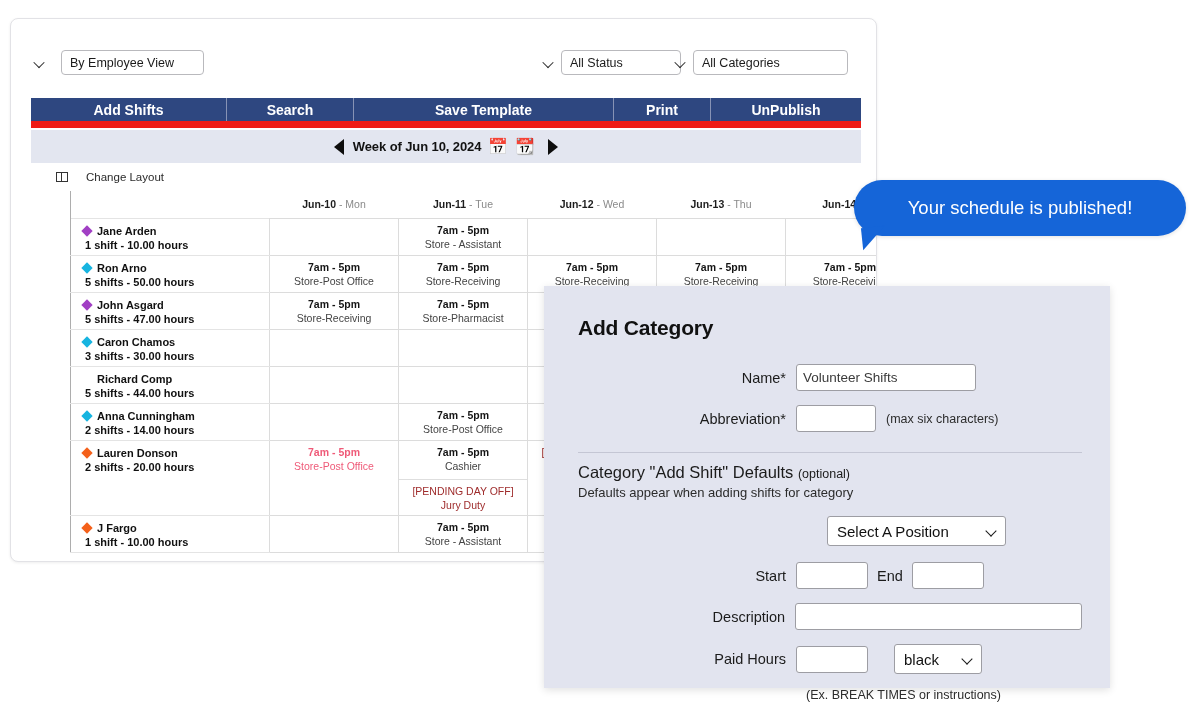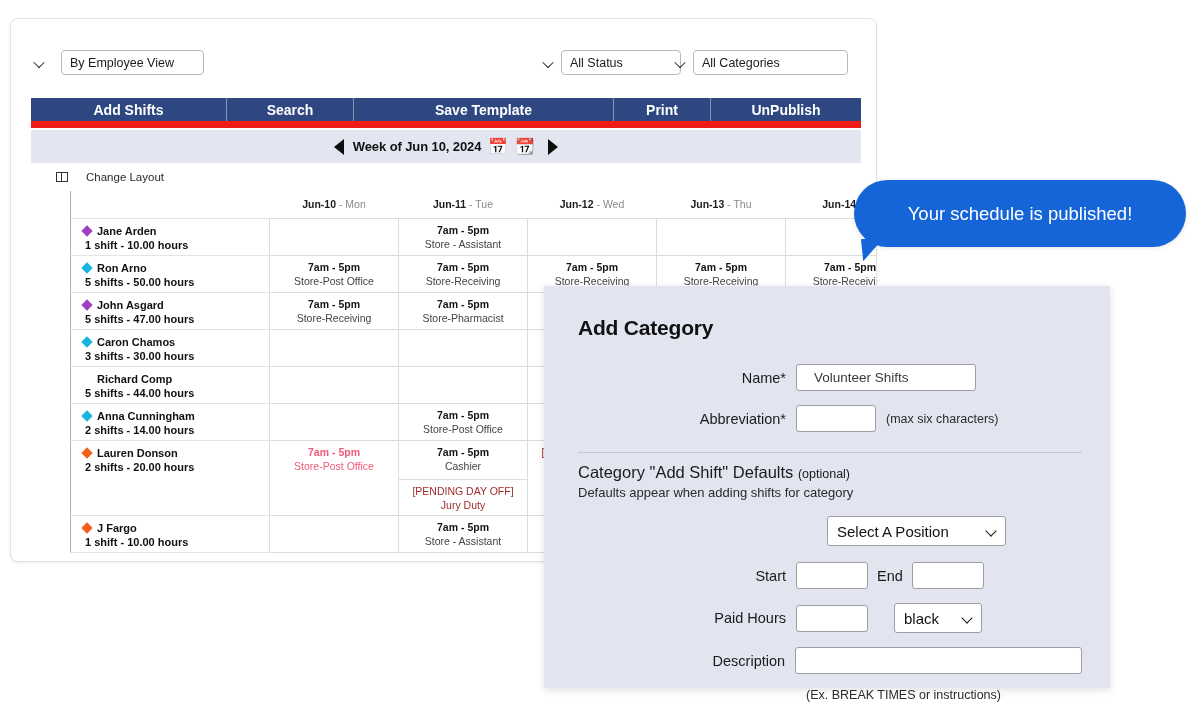--- a/index.html
+++ b/index.html
@@ -166,21 +166,21 @@
   .shift .time { font-size: 10.5px; font-weight: bold; color: #141414; }
   .shift .pos  { font-size: 10.5px; color: #444; margin-top: 2px; }
   .shift.pink .time, .shift.pink .pos { color: #ef5a78; }
   .shift.pend .time, .shift.pend .pos { color: #9e2b2b; }
   .shift.pend { border-top: 1px solid #dedede; margin-top: 3px; padding-top: 5px; }
   .shift.pend .time { font-weight: normal; }
 
   
   .bubble {
     position: absolute; left: 854px; top: 180px;
-    width: 332px; height: 67px;
+    width: 332px; height: 56px;
     background: #1565d8;
     border-radius: 38px;
     display: flex; align-items: center; justify-content: center;
     color: #ffffff; font-size: 18.5px;
     box-shadow: 0 1px 4px rgba(0,0,0,.12);
   }
   .bubble .tail {
     position: absolute; left: 8px; bottom: -13px;
     width: 0; height: 0;
     border-top: 22px solid #1565d8;
@@ -208,21 +208,21 @@
     padding-right: 10px;
   }
   .flabel.w1 { width: 218px; }
   input.fin, .modal select.msel {
     font-family: "Liberation Sans", sans-serif;
     font-size: 13.5px; color: #3a3a3a;
     background: #ffffff;
     border: 1px solid #9d9da3;
     border-radius: 3px;
     height: 27px;
-    padding: 0 17px;
+    padding: 0 6px;
     outline: none;
   }
   #in-name { width: 180px; }
   #in-abbrev { width: 80px; }
   .hint { font-size: 12.5px; color: #2c2c2c; margin-left: 10px; }
 
   .divider { border-top: 1px solid #c4c6d4; margin: 20px 0 10px 0; }
 
   .sect-title { font-size: 16.5px; color: #1b1b1b; }
   .sect-title span.opt { font-size: 12.5px; }
@@ -565,30 +565,30 @@
     </div>
 
     <div class="frow row-start">
       <div class="flabel w2">Start</div>
       <input class="fin" id="in-start" type="text" value="" style="">
       <span class="lbl-end">End</span>
       <input class="fin" id="in-end" type="text" value="" style="">
     </div>
 
     <div class="frow">
+      <div class="flabel w2">Description</div>
+      <input class="fin" id="in-desc" type="text" value="" style="">
+    </div>
+
+    <div class="frow">
       <div class="flabel w2">Paid Hours</div>
       <input class="fin" id="in-paid" type="text" value="" style="">
       <span style="width:26px"></span>
       <div class="mselwrap">
         <select class="msel" id="sel-color">
           <option>black</option>
         </select>
       </div>
     </div>
-
-    <div class="frow">
-      <div class="flabel w2">Description</div>
-      <input class="fin" id="in-desc" type="text" value="" style="">
-    </div>
     <div class="desc-hint">(Ex. BREAK TIMES or instructions)</div>
   </div>
 
 </div>
 
 </body></html>

